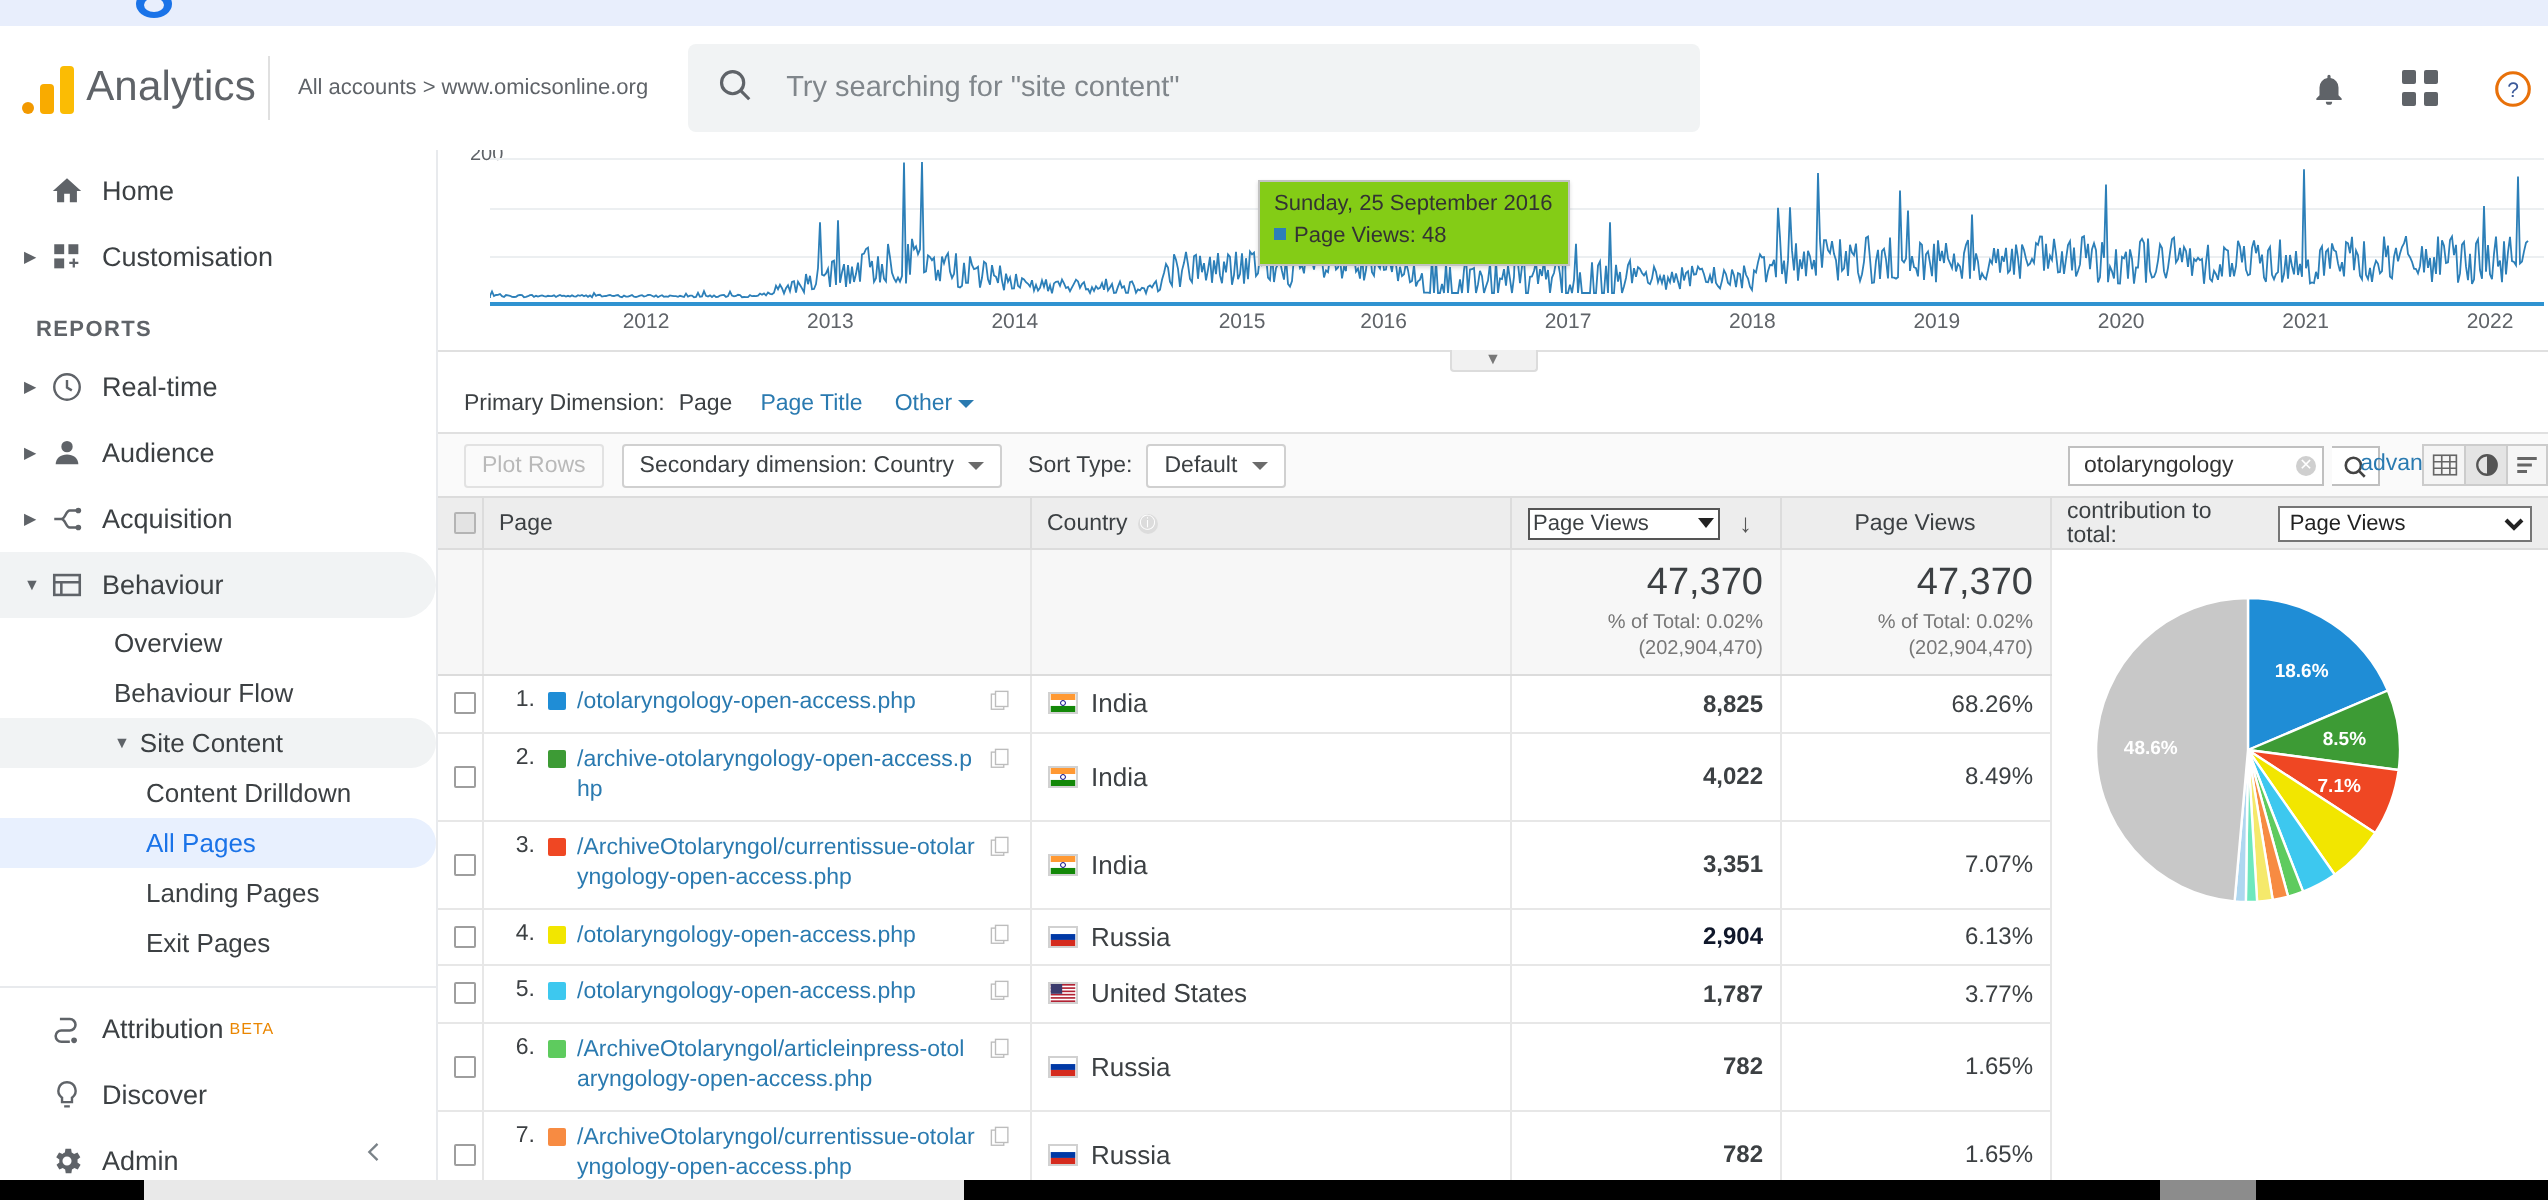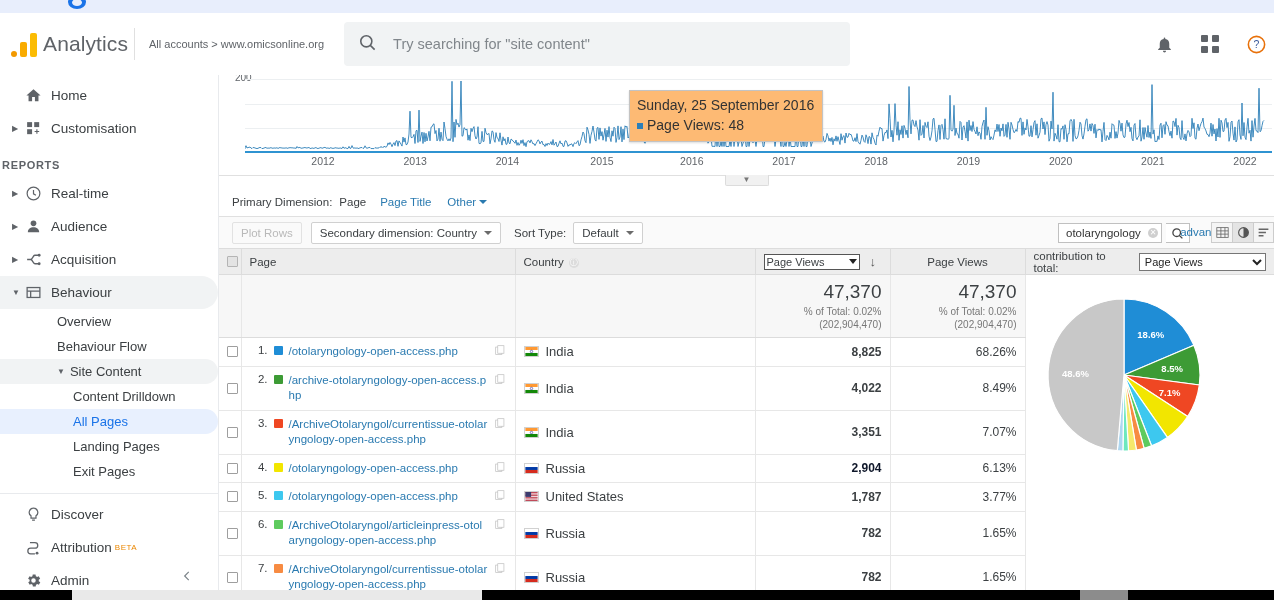--- a/index.html
+++ b/index.html
@@ -53,21 +53,21 @@
   .sidebar { position:absolute; left:0; top:75px; width:219px; height:525px;
      background:#fff; border-right:1px solid #e8eaed; }
   .nav-item { position:relative; display:flex; align-items:center; height:33px;
      padding-left:12px; cursor:default; border-radius:0 18px 18px 0; }
   .nav-item .arrow { width:13px; font-size:8px; color:#5f6368; flex:0 0 13px; }
   .nav-item .nav-ic { width:26px; flex:0 0 26px; display:flex; align-items:center;
      justify-content:flex-start; color:#5f6368; }
   .nav-item .lbl { font-size:13.5px; color:#3c4043; }
   .nav-item.active { background:#f1f3f4; }
   .section-lbl { font-size:11px; color:#5f6368; letter-spacing:.7px;
-     padding:14px 0 6px 2px; font-weight:bold; }
+     padding:14px 0 6px 18px; font-weight:bold; }
   .sub-item { display:flex; align-items:center; height:25px; border-radius:0 18px 18px 0; }
   .sub-item .lbl { font-size:13px; color:#3c4043; }
   .sub-item.l1 { padding-left:57px; }
   .sub-item.l2 { padding-left:57px; }
   .sub-item.l3 { padding-left:73px; }
   .sub-item.cur { background:#e8f0fe; }
   .sub-item.cur .lbl { color:#1a73e8; }
   .sub-item.open { background:#f1f3f4; }
   .sub-item .tri { margin-right:5px; font-size:8px; color:#5f6368; }
   .nav-sep { height:1px; background:#e8eaed; margin:9px 0 4px 0; }
@@ -79,22 +79,22 @@
      background:#fff; overflow:hidden; }
 
   
   .chart-area { position:relative; height:78px; margin:0 2px 0 12px; }
   .chart-area .ylabel { position:absolute; left:4px; top:-3px; font-size:10px; color:#5f6368; }
   .gridline { position:absolute; left:14px; right:0; height:1px; background:#eceff1; }
   .chart-svg { position:absolute; left:14px; top:0; }
   .axis-line { position:absolute; left:14px; right:0; bottom:0; height:2px; background:#2f93d1; }
   .xaxis { position:relative; height:20px; margin:0 2px 0 26px; }
   .xaxis span { position:absolute; font-size:10.5px; color:#5f6368; transform:translateX(-50%); }
-  .tooltip { position:absolute; background:#fdba74; border:1px solid #c3c3c3;
-     padding:4px 8px 5px 7px; font-size:14px; color:#333; line-height:1.45;
+  .tooltip { position:absolute; background:#84cc16; border:1px solid #c3c3c3;
+     padding:4px 8px 5px 7px; font-size:11px; color:#333; line-height:1.45;
      box-shadow:0 1px 2px rgba(0,0,0,.14); }
   .tooltip .sw { display:inline-block; width:6px; height:6px; background:#2c7fb8;
      margin-right:4px; vertical-align:1px; }
   .chart-bot { border-bottom:1px solid #e0e0e0; margin-top:2px; position:relative; }
   .chart-handle { position:absolute; left:50%; transform:translateX(-50%); top:0;
      width:44px; height:11px; background:#f1f1f1; border:1px solid #dcdcdc;
      border-top:0; border-radius:0 0 2px 2px; font-size:8px; color:#777;
      text-align:center; line-height:9px; }
 
   
@@ -110,21 +110,21 @@
 
   
   .controls { display:flex; align-items:center; height:32px; padding-left:13px;
      border-top:1px solid #e0e0e0; background:#fafafa; position:relative; }
   .btn { border:1px solid #d0d0d0; background:#fff; border-radius:2px;
      font-size:11.5px; color:#3c4043; padding:4px 8px; display:flex; align-items:center; }
   .btn.ghost { color:#b9b9b9; border-color:#e2e2e2; background:#fafafa; }
   .btn .bc { display:inline-block; margin-left:7px; border-left:4px solid transparent;
      border-right:4px solid transparent; border-top:4px solid #6b6b6b; }
   .ctl-lbl { font-size:11.5px; color:#3c4043; margin:0 7px 0 13px; }
-  .srch-box { position:absolute; right:112px; top:6px; width:104px; height:20px;
+  .srch-box { position:absolute; right:112px; top:6px; width:128px; height:20px;
      border:1px solid #c0c0c0; background:#fff; display:flex; align-items:center;
      padding:0 3px 0 5px;justify-content:flex-end; }
   .srch-box input { border:0; outline:none; width:100%; font-size:11.5px; color:#333;
      font-family:"Liberation Sans", sans-serif; }
   .clr-x { width:10px; height:10px; border-radius:50%; background:#cfcfcf; color:#fff;
      font-size:8px; line-height:10px; text-align:center; flex:0 0 10px; }
   .srch-btn { position:absolute; right:84px; top:6px; width:24px; height:20px;
      border:1px solid #c0c0c0; border-left:0; background:#fff;
      display:flex; align-items:center; justify-content:center; }
   .adv { position:absolute; right:44px; top:9px; font-size:11.5px; color:#2a7ab0; text-decoration:none; }
@@ -331,35 +331,35 @@
     <div class="sub-item l3">
       <span class="lbl">Exit Pages</span>
     </div>
 
     <div class="nav-sep"></div>
 
     <div class="nav-item">
       <span class="arrow"></span>
       <span class="nav-ic">
         <svg width="17" height="17" viewBox="0 0 24 24">
-            <path d="M9 17h6M10 20h4M12 3a6 6 0 0 0-3.5 10.9V17h7v-3.1A6 6 0 0 0 12 3z" fill="none" stroke="#5f6368" stroke-width="1.7"></path>
-          </svg>
-      </span>
-      <span class="lbl">Discover</span>
+            <path d="M7 5h7a4 4 0 0 1 0 8H8a4 4 0 0 0 0 8h6" fill="none" stroke="#5f6368" stroke-width="1.8"></path>
+            <circle cx="17" cy="20" r="2" fill="#5f6368"></circle>
+          </svg>
+      </span>
+      <span class="lbl">Attribution</span>
+      <span class="beta">BETA</span>
     </div>
     <div class="nav-item">
       <span class="arrow"></span>
       <span class="nav-ic">
         <svg width="17" height="17" viewBox="0 0 24 24">
-            <path d="M7 5h7a4 4 0 0 1 0 8H8a4 4 0 0 0 0 8h6" fill="none" stroke="#5f6368" stroke-width="1.8"></path>
-            <circle cx="17" cy="20" r="2" fill="#5f6368"></circle>
-          </svg>
-      </span>
-      <span class="lbl">Attribution</span>
-      <span class="beta">BETA</span>
+            <path d="M9 17h6M10 20h4M12 3a6 6 0 0 0-3.5 10.9V17h7v-3.1A6 6 0 0 0 12 3z" fill="none" stroke="#5f6368" stroke-width="1.7"></path>
+          </svg>
+      </span>
+      <span class="lbl">Discover</span>
     </div>
     <div class="nav-item">
       <span class="arrow"></span>
       <span class="nav-ic">
         <svg width="17" height="17" viewBox="0 0 24 24">
             <path fill="#5f6368" d="M19.4 13a7.8 7.8 0 0 0 0-2l2-1.6-2-3.4-2.4 1a7.6 7.6 0 0 0-1.7-1l-.4-2.6h-4l-.4 2.6c-.6.2-1.2.6-1.7 1l-2.4-1-2 3.4L6.6 11a7.8 7.8 0 0 0 0 2l-2 1.6 2 3.4 2.4-1c.5.4 1.1.8 1.7 1l.4 2.6h4l.4-2.6c.6-.2 1.2-.6 1.7-1l2.4 1 2-3.4zM12 15.2A3.2 3.2 0 1 1 12 8.8a3.2 3.2 0 0 1 0 6.4z"></path>
           </svg>
       </span>
       <span class="lbl">Admin</span>
     </div>
@@ -384,21 +384,21 @@
       <div class="axis-line"></div>
       <div class="tooltip" style="left:398px; top:15px;">
         <div>Sunday, 25 September 2016</div>
         <div><span class="sw"></span><span>Page Views</span>: <span>48</span></div>
       </div>
     </div>
     <div class="xaxis" id="xaxis">
         <span style="left: 78px; top: 2px;">2012</span>
         <span style="left: 170.2px; top: 2px;">2013</span>
         <span style="left: 262.4px; top: 2px;">2014</span>
-        <span style="left: 357px; top: 2px;">2015</span>
+        <span style="left: 376px; top: 2px;">2015</span>
         <span style="left: 446.8px; top: 2px;">2016</span>
         <span style="left: 539px; top: 2px;">2017</span>
         <span style="left: 631.2px; top: 2px;">2018</span>
         <span style="left: 723.4px; top: 2px;">2019</span>
         <span style="left: 815.6px; top: 2px;">2020</span>
         <span style="left: 907.8px; top: 2px;">2021</span>
         <span style="left: 1000px; top: 2px;">2022</span>
       </div>
     <div class="chart-bot">
       <div class="chart-handle">▼</div>

